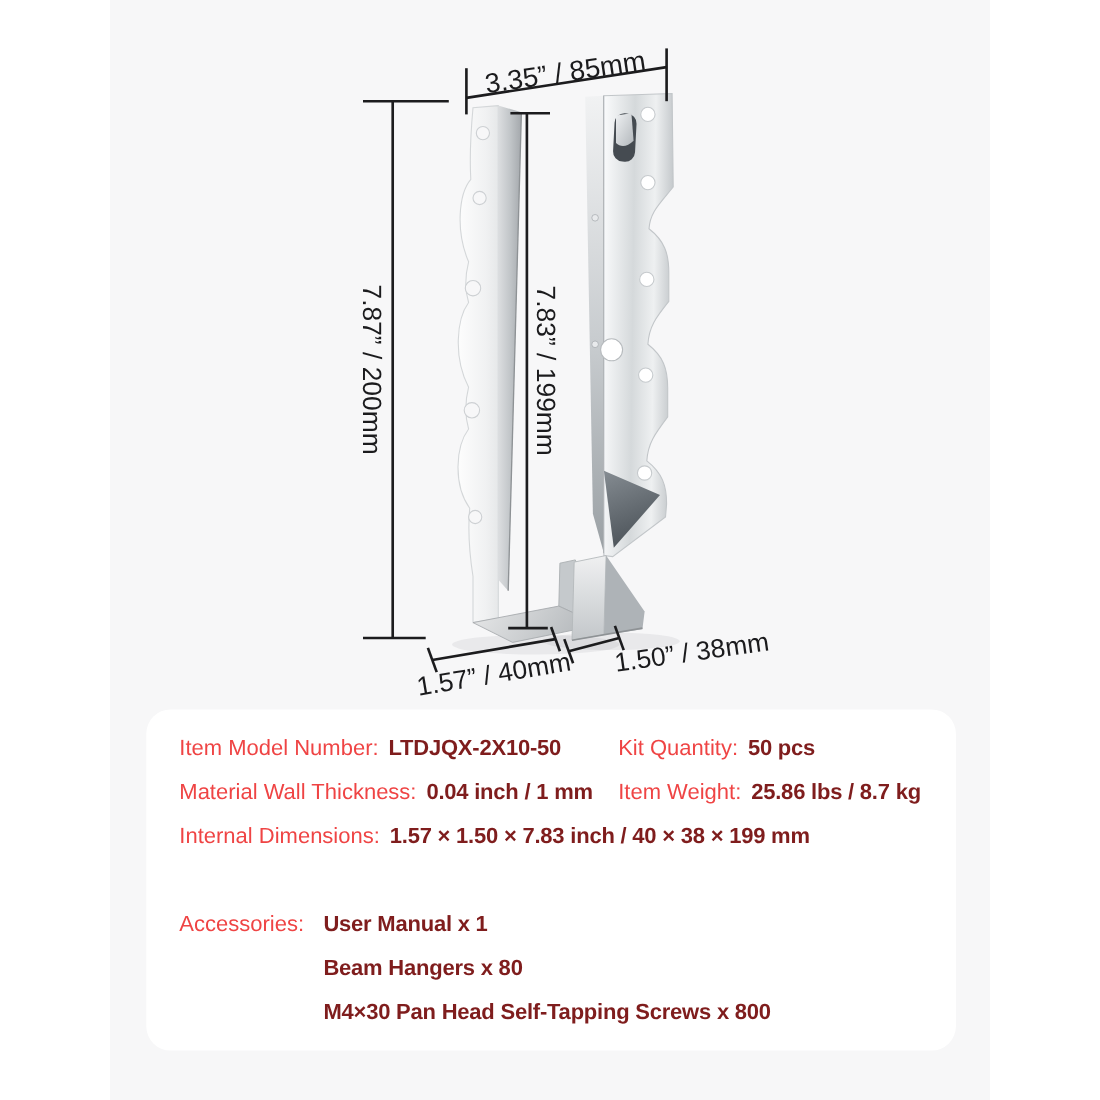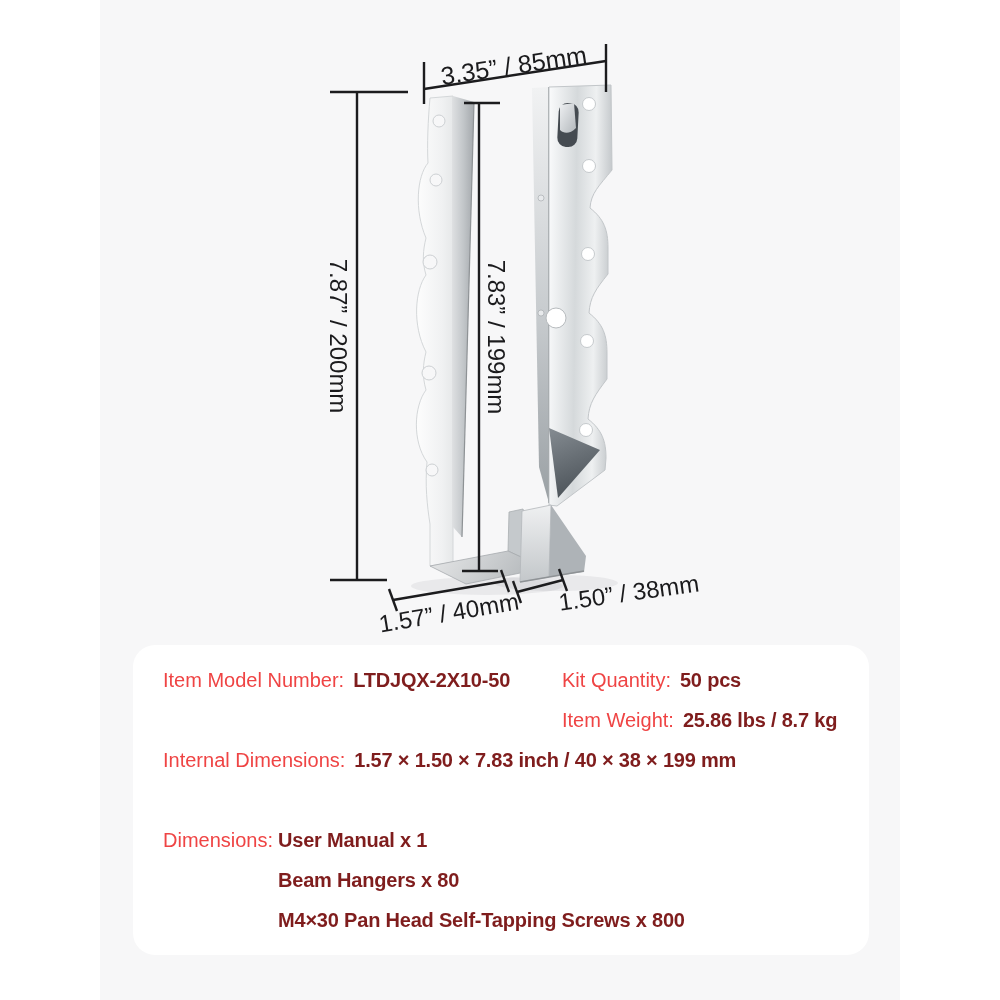--- a/index.html
+++ b/index.html
@@ -14,21 +14,21 @@
   svg text{font-family:"Liberation Sans", sans-serif;fill:#1b1b1d;}
   .dim-label{font-size:25px;letter-spacing:0px;}
   .dim-label-side{font-size:24px;}
   .spec-panel{
     position:absolute;left:133px;top:645px;width:736px;height:310px;
     background:#ffffff;border-radius:22px;
   }
   .spec-row{position:absolute;height:24px;line-height:24px;white-space:nowrap;font-size:20px;}
   .spec-label{color:#ef4444;font-weight:400;}
   .spec-value{color:#7f1d1d;font-weight:700;margin-left:9px;letter-spacing:-0.2px;}
-  .spec-value.no-label{margin-left:0;}
+  .spec-value.no-label{margin-left:16px;}
   .r1{top:23px;}  .r2{top:63px;}  .r3{top:103px;} .r4{top:143px;}
   .r5{top:183px;} .r6{top:223px;} .r7{top:263px;}
   .c1{left:30px;} .c2{left:429px;} .cacc{left:145px;}
 </style>
 </head>
 <body>
 
 <div class="canvas">
 
   <div class="stage"></div>
@@ -164,31 +164,34 @@
 
   <div class="spec-panel">
 
     <div class="spec-row r1 c1">
       <span class="spec-label">Item Model Number:</span><span class="spec-value">LTDJQX-2X10-50</span>
     </div>
     <div class="spec-row r1 c2">
       <span class="spec-label">Kit Quantity:</span><span class="spec-value">50 pcs</span>
     </div>
 
+    <div class="spec-row r2 c1">
+      <span class="spec-label">Material Wall Thickness:</span><span class="spec-value">0.04 inch / 1 mm</span>
+    </div>
     <div class="spec-row r2 c2">
       <span class="spec-label">Item Weight:</span><span class="spec-value">25.86 lbs / 8.7 kg</span>
     </div>
 
     <div class="spec-row r3 c1">
       <span class="spec-label">Internal Dimensions:</span><span class="spec-value">1.57 × 1.50 × 7.83 inch / 40 × 38 × 199 mm</span>
     </div>
 
 
     <div class="spec-row r5 c1">
-      <span class="spec-label">Dimensions:</span>
+      <span class="spec-label">Accessories:</span>
     </div>
     <div class="spec-row r5 cacc">
       <span class="spec-value no-label">User Manual x 1</span>
     </div>
     <div class="spec-row r6 cacc">
       <span class="spec-value no-label">Beam Hangers x 80</span>
     </div>
     <div class="spec-row r7 cacc">
       <span class="spec-value no-label">M4×30 Pan Head Self-Tapping Screws x 800</span>
     </div>

